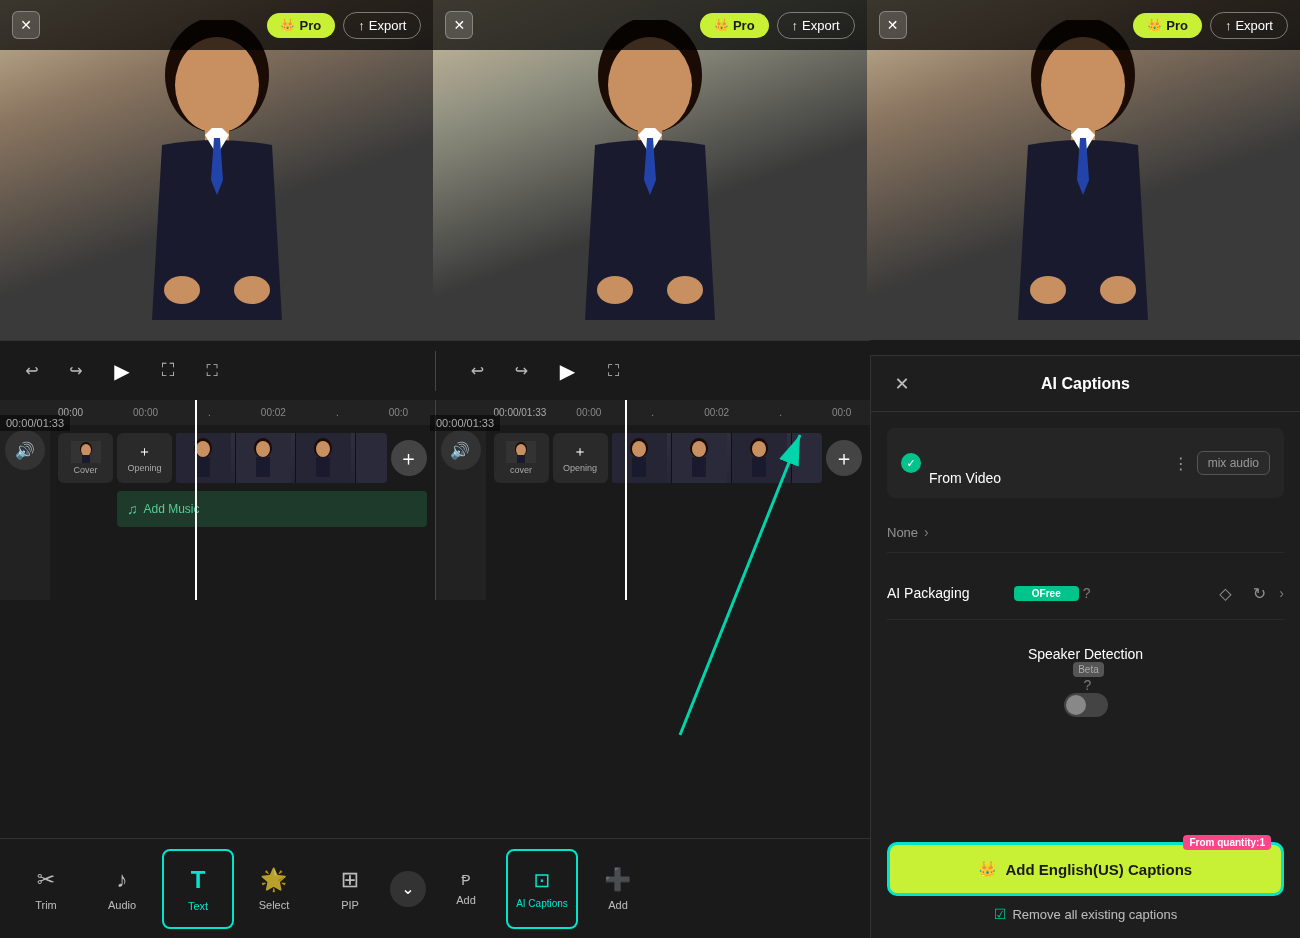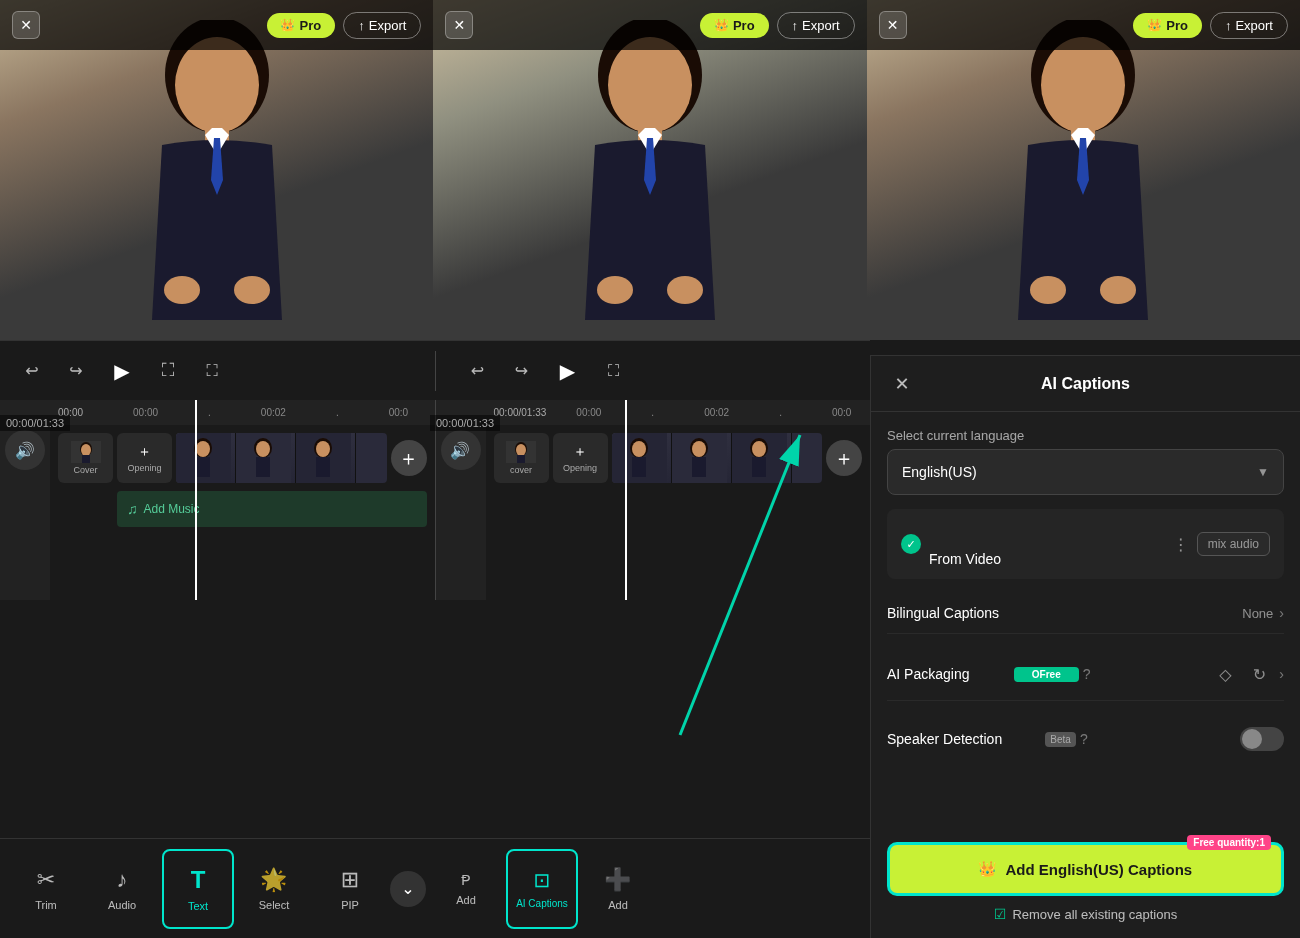--- a/index.html
+++ b/index.html
@@ -377,20 +377,21 @@
     .row-item {
       display: flex;
       align-items: center;
       padding: 12px 0;
       border-bottom: 1px solid #2a2a2a;
       cursor: pointer;
     }
 
     .row-item:last-child {
       border-bottom: none;
+      flex-direction: column;
     }
 
     .row-item-label {
       flex: 1;
       color: white;
       font-size: 14px;
     }
 
     .row-item-value {
       color: rgba(255,255,255,0.5);
@@ -828,41 +829,33 @@
 
 <div class="ai-panel">
   <div class="ai-panel-header">
     <button class="ai-panel-close">✕</button>
     <div class="ai-panel-title">AI Captions</div>
     <div style="width:30px;"></div>
   </div>
 
   <div class="ai-panel-body">
 
-    <div>
-      <div class="section-label">Select current language</div>
-      <div class="language-dropdown">
-        <span>English(US)</span>
-        <span class="dropdown-arrow">▼</span>
-      </div>
-    </div>
 
     <div class="audio-source-section">
       <div class="audio-source-row">
         <div class="check-icon">✓</div>
         <span class="audio-source-label">From Video</span>
         <span class="three-dots">⋮</span>
         <button class="audio-source-btn">
           <span>mix audio</span>
         </button>
       </div>
     </div>
 
     <div class="row-item">
-      <span class="row-item-label">Bilingual Captions</span>
       <span class="row-item-value">None</span>
       <span class="row-chevron">›</span>
     </div>
 
     <div class="row-item">
       <span class="row-item-label">AI Packaging</span>
       <span class="badge-free">OFree</span>
       <span class="help-icon">?</span>
       <span style="flex:1;"></span>
       <div class="icon-row">
@@ -876,21 +869,21 @@
       <span class="row-item-label">Speaker Detection</span>
       <span class="badge-beta">Beta</span>
       <span class="help-icon">?</span>
       <span style="flex:1;"></span>
       <div class="toggle-switch"></div>
     </div>
   </div>
 
   <div class="ai-panel-footer">
     <button class="add-captions-btn">
-      <span class="free-qty-badge">Free quantity:1</span>
+      <span class="free-qty-badge">From quantity:1</span>
       <span>👑</span>
       <span>Add English(US) Captions</span>
     </button>
     <div class="remove-captions-row">
       <span style="color:#00c48c;font-size:14px;">☑</span>
       <span>Remove all existing captions</span>
     </div>
   </div>
 </div>
 

